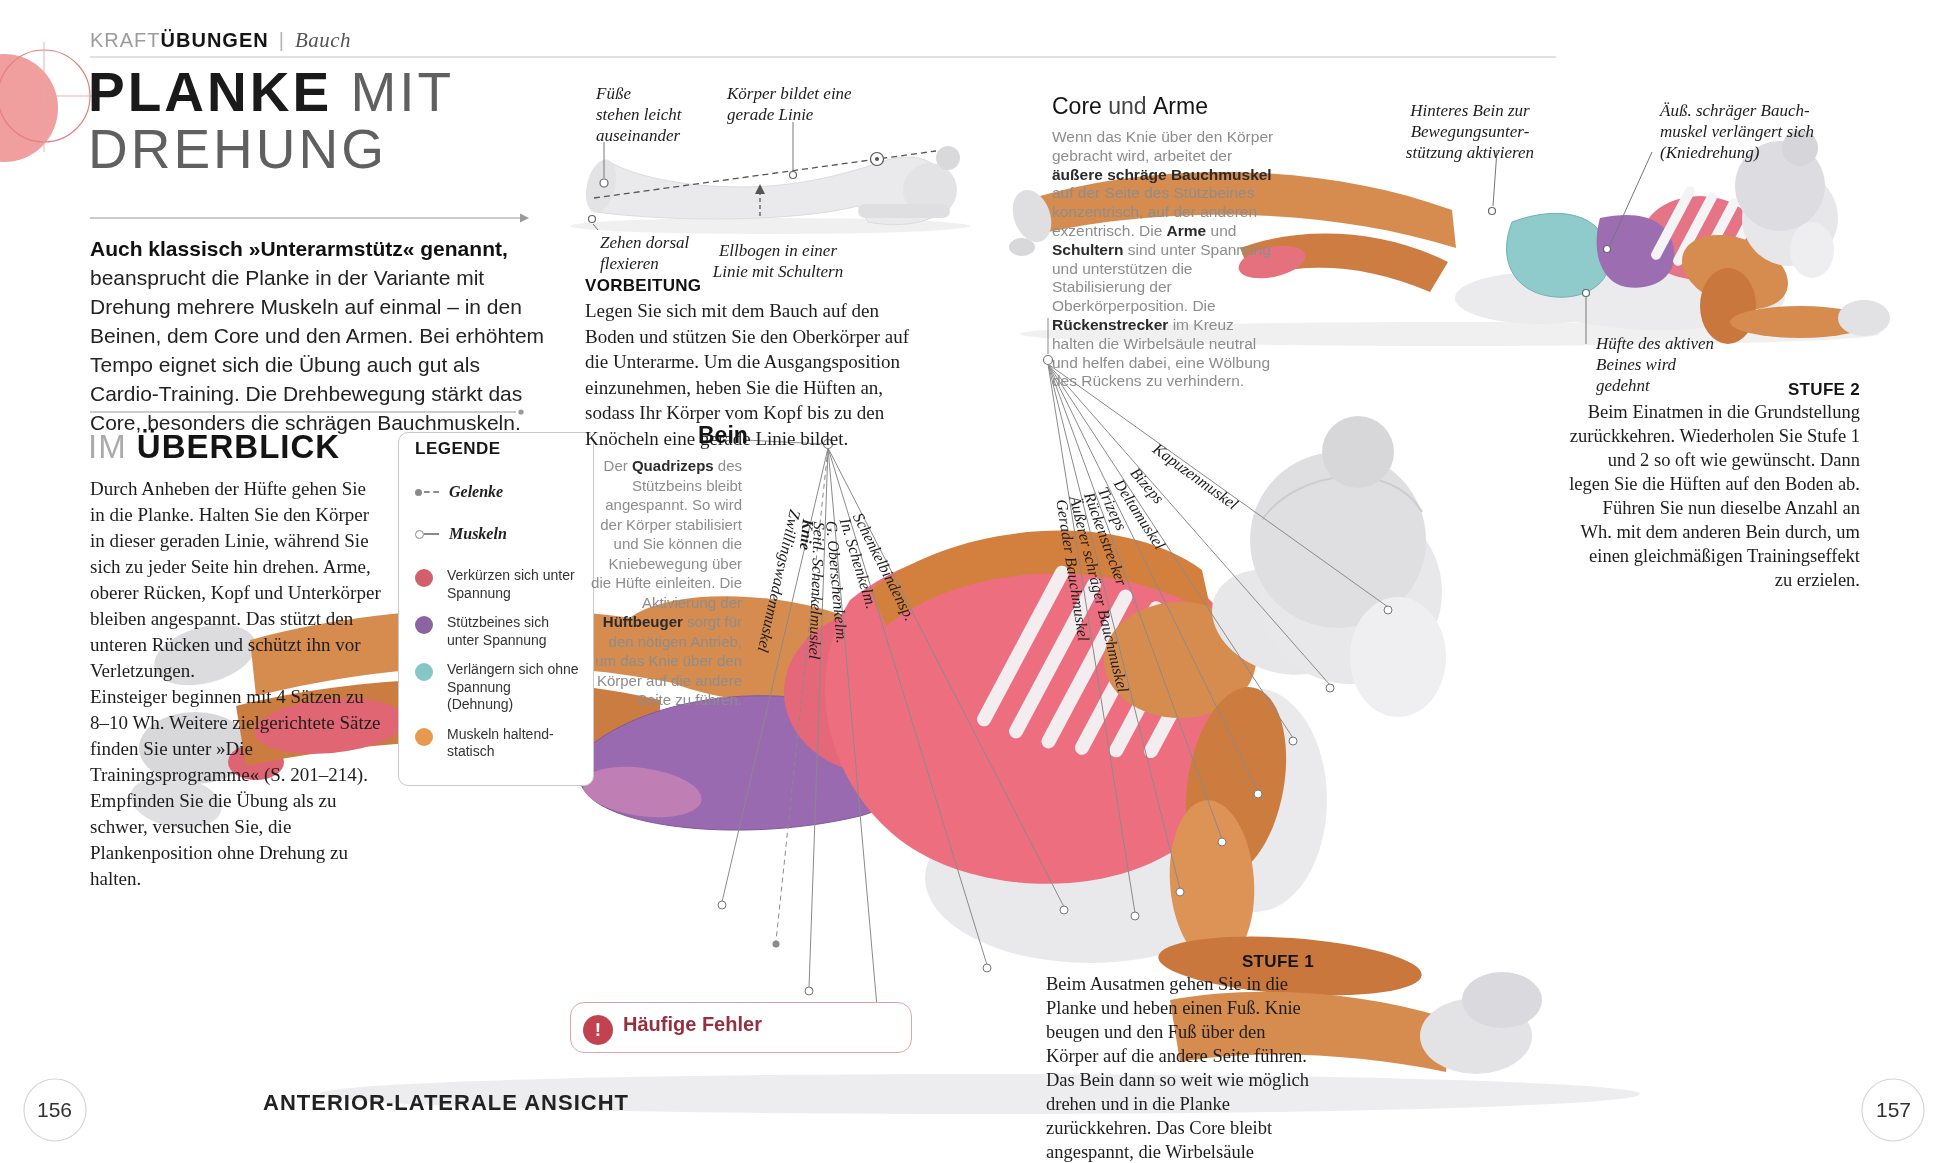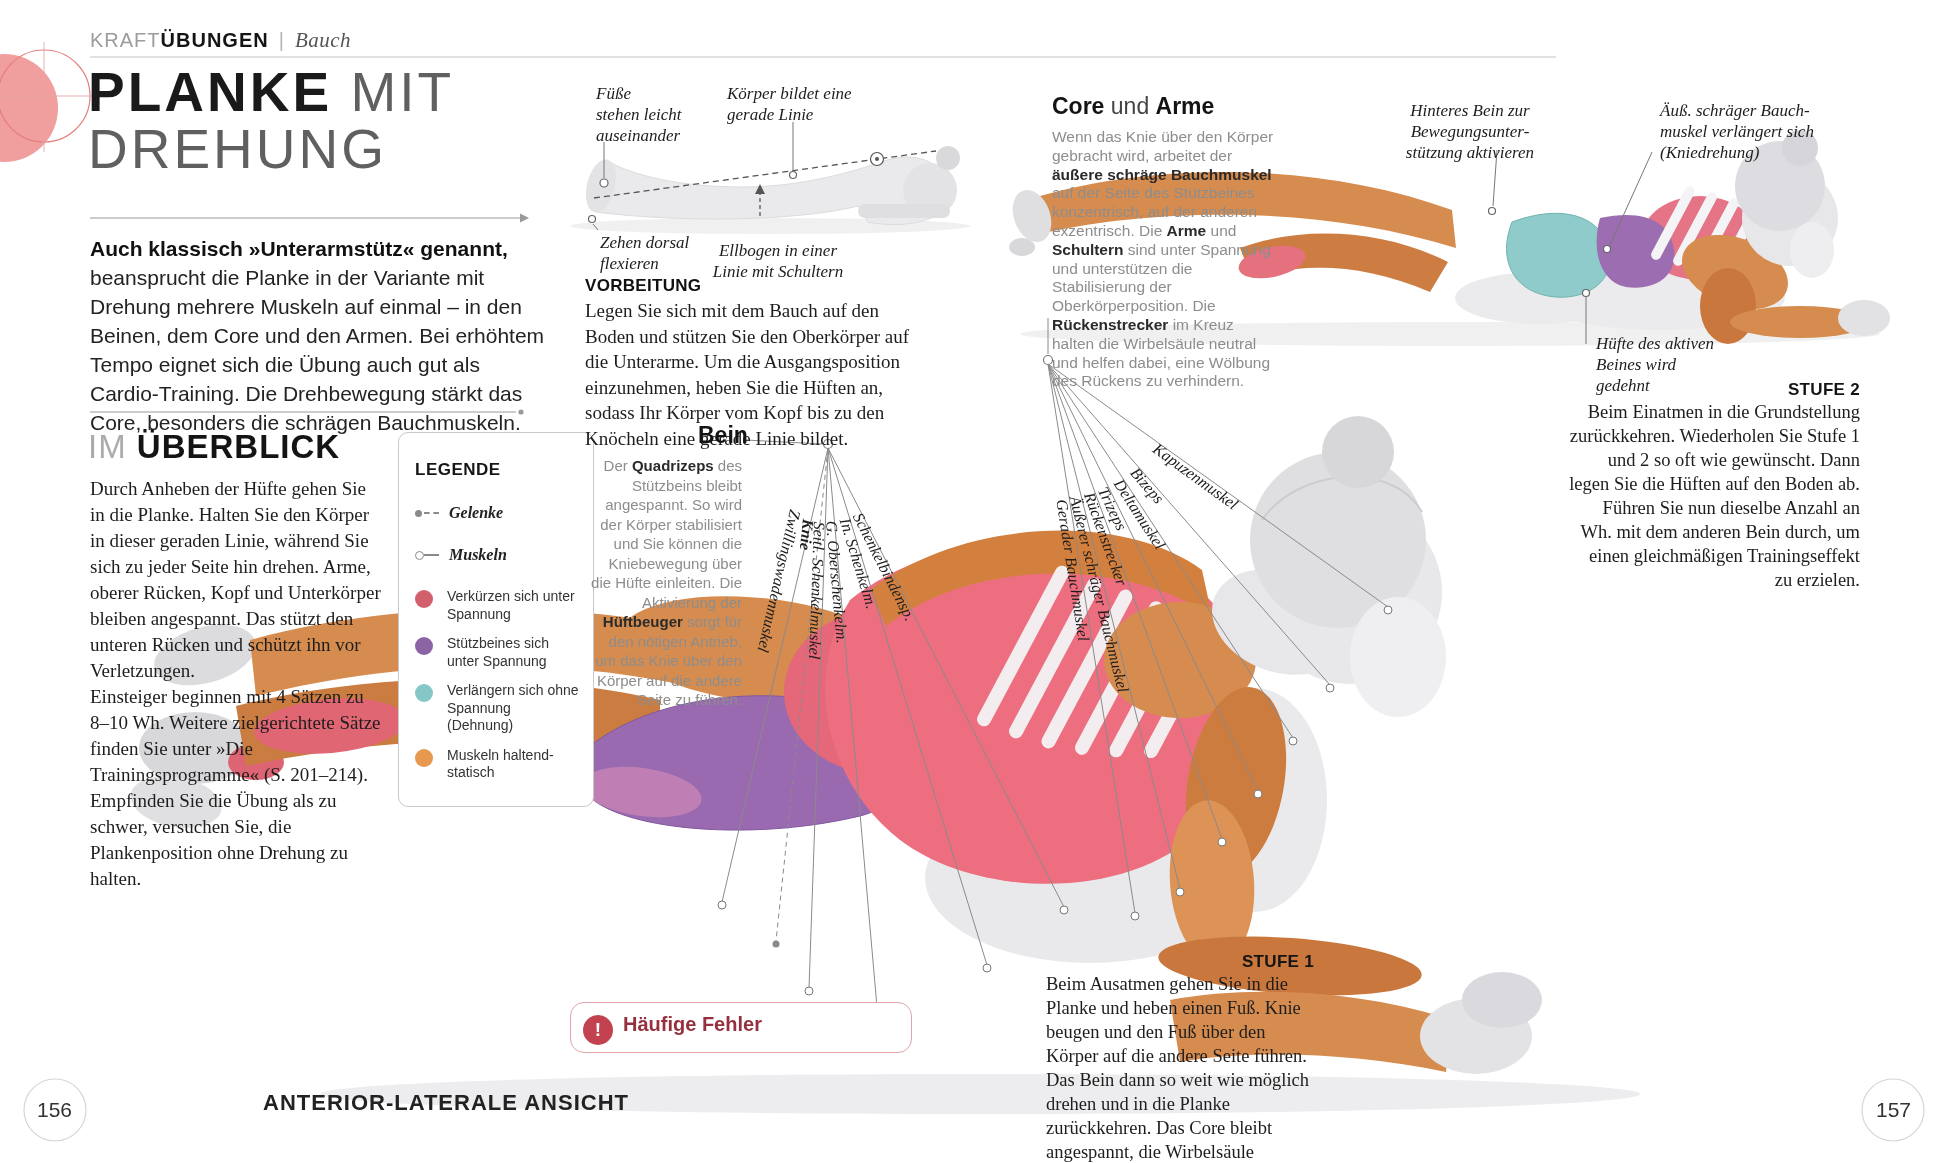--- a/index.html
+++ b/index.html
@@ -27,21 +27,21 @@
 
   .ov-title{left:88px;top:428px;font-size:33px;letter-spacing:1px;}
   .ov-title .l{color:#ababab;font-weight:300;}
   .ov-title .b{color:#141414;font-weight:700;}
   .ov-body{left:90px;top:476px;width:292px;font-family:"Liberation Serif",serif;
            font-size:19px;line-height:26px;color:#1d1d1d;}
   .ov-body p{margin:0;}
 
   
   .legend{left:398px;top:432px;width:196px;border:1px solid #c9c9c9;border-radius:10px;
-          padding:27px 14px 12px 16px;box-sizing:border-box;background:#fff;}
+          padding:6px 14px 12px 16px;box-sizing:border-box;background:#fff;}
   .legend .ttl{font-size:17px;font-weight:700;letter-spacing:.5px;color:#161616;margin-bottom:10px;}
   .lrow{display:flex;align-items:center;margin:24px 0;}
   .lrow .ic{width:34px;flex:0 0 34px;display:flex;align-items:center;}
   .dot-joint{width:7px;height:7px;border-radius:50%;background:#8a8a8a;}
   .dash-line{width:15px;border-top:2px dashed #8a8a8a;margin-left:2px;}
   .dot-muscle{width:7px;height:7px;border-radius:50%;border:1.5px solid #8a8a8a;background:#fff;}
   .solid-line{width:15px;border-top:2px solid #8a8a8a;}
   .lab-it{font-family:"Liberation Serif",serif;font-style:italic;font-weight:700;font-size:16px;color:#222;}
   .lrow2{display:flex;align-items:flex-start;margin:12px 0;}
   .cdot{width:18px;height:18px;border-radius:50%;flex:0 0 18px;margin-right:14px;margin-top:2px;}
@@ -54,21 +54,21 @@
 
   .prep-title{left:585px;top:276px;font-size:17px;font-weight:700;color:#111;letter-spacing:.3px;}
   .prep-body{left:585px;top:298px;width:338px;font-family:"Liberation Serif",serif;
              font-size:19px;line-height:25.5px;color:#1d1d1d;}
 
   .bein-title{left:698px;top:422px;font-size:23px;font-weight:700;color:#141414;}
   .bein-body{left:590px;top:456px;width:152px;text-align:right;font-size:15px;line-height:19.5px;color:#8d8d8d;}
   .bein-body b{color:#2b2b2b;}
 
   .core-title{left:1052px;top:93px;font-size:23px;}
-  .core-title .b{font-weight:700;color:#141414;}
+  .core-title .b{font-weight:400;color:#141414;}
   .core-title .l{font-weight:300;color:#444;}
   .core-body{left:1052px;top:128px;width:226px;font-size:15.5px;line-height:18.8px;color:#8d8d8d;}
   .core-body b{color:#2b2b2b;}
 
   .fanlabel{position:absolute;font-family:"Liberation Serif",serif;font-style:italic;font-size:16px;
             color:#1d1d1d;white-space:nowrap;transform-origin:0 0;z-index:2;}
   .fanlabel.bold{font-weight:700;}
 
   .stufe-title{font-size:17px;font-weight:700;color:#141414;letter-spacing:.3px;}
   .stufe-body{font-family:"Liberation Serif",serif;font-size:18.5px;line-height:24px;color:#1d1d1d;}

